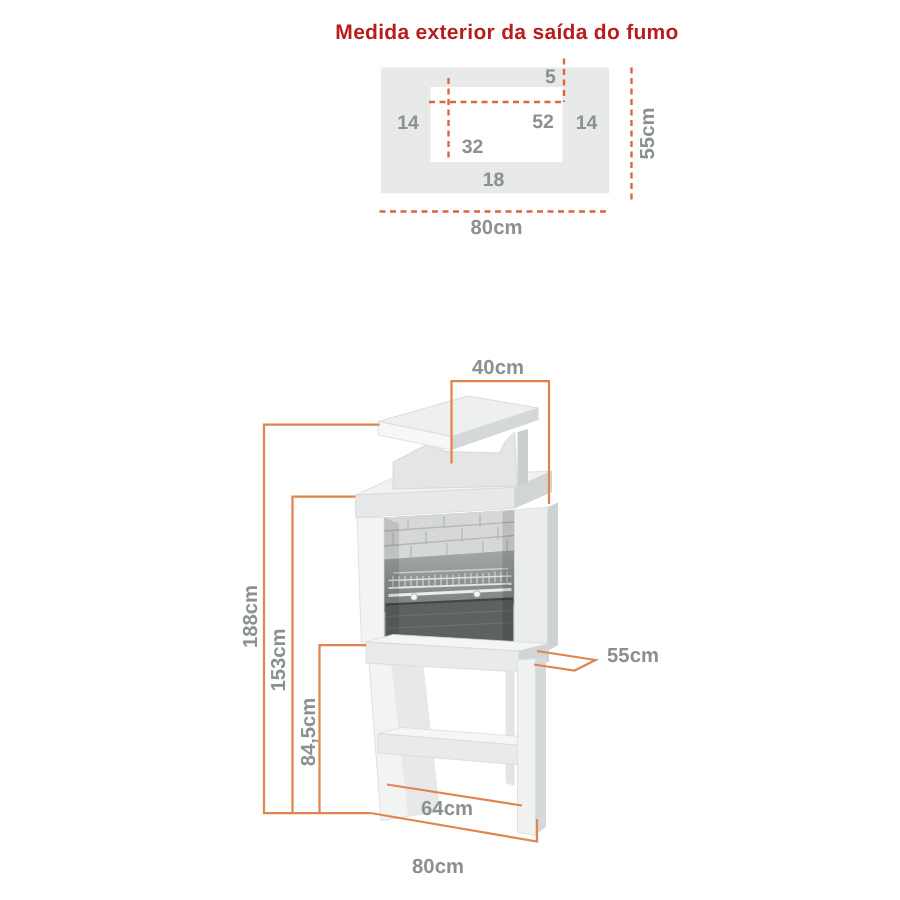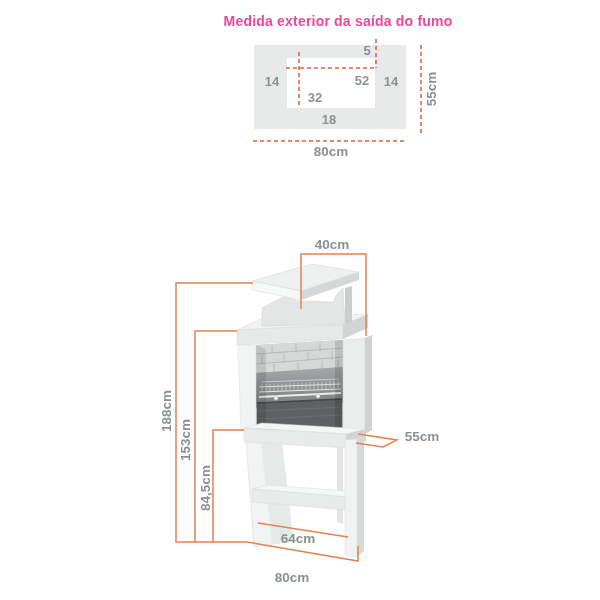--- a/index.html
+++ b/index.html
@@ -1,19 +1,19 @@
 <!DOCTYPE html>
 <html><head>
 <meta charset="utf-8">
 <style>
   html,body{margin:0;padding:0;background:#fff;}
   .canvas{position:relative;width:600px;height:600px;background:#fff;overflow:hidden;
           font-family:"Liberation Sans","DejaVu Sans",sans-serif;}
   .title{position:absolute;top:13px;left:338px;transform:translateX(-50%);
-         white-space:nowrap;font-size:14px;font-weight:700;color:#ec4899;letter-spacing:.2px;}
+         white-space:nowrap;font-size:14px;font-weight:700;color:#b91c1c;letter-spacing:.2px;}
   svg{position:absolute;left:0;top:0;}
   svg text{font-family:"Liberation Sans","DejaVu Sans",sans-serif;fill:#8b9193;}
   .num{font-size:13px;font-weight:600;}
   .dim{font-size:13.5px;font-weight:600;}
 </style>
 </head>
 <body>
 
 <div class="canvas">
 

